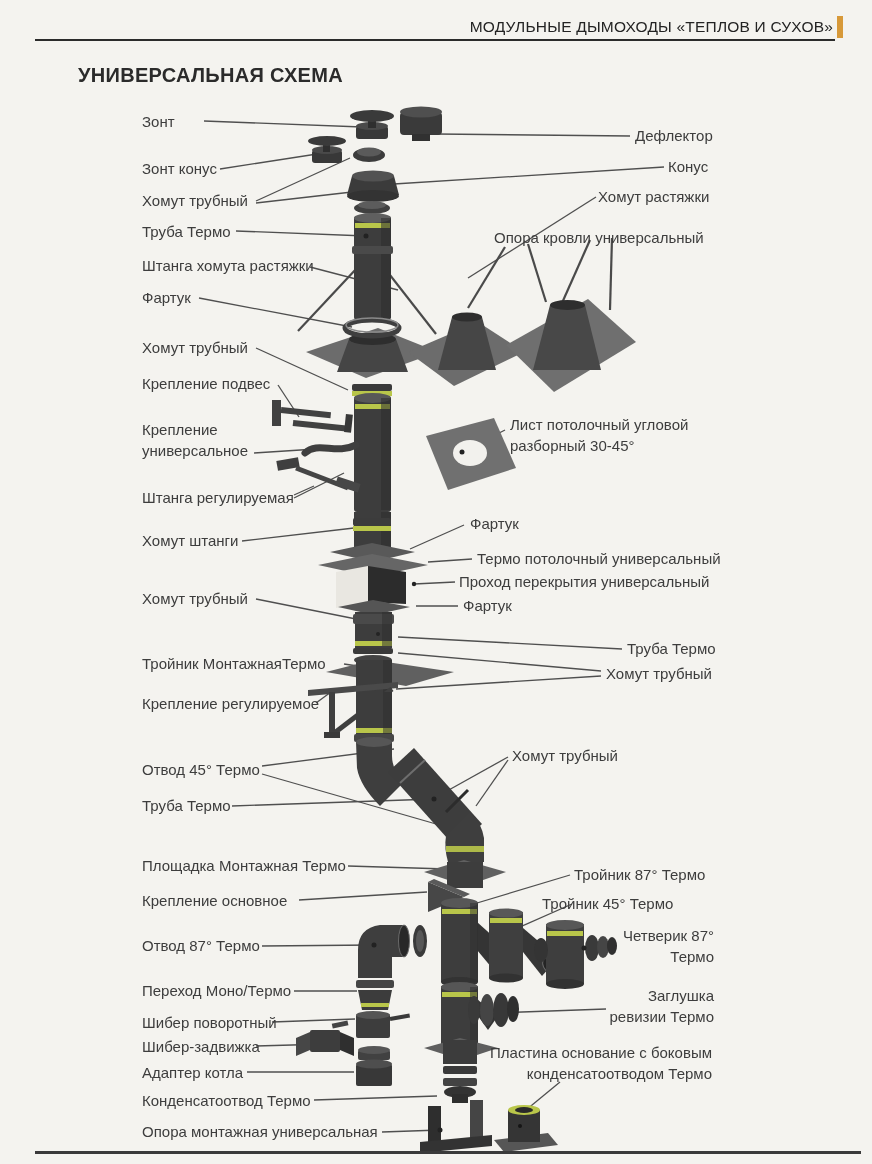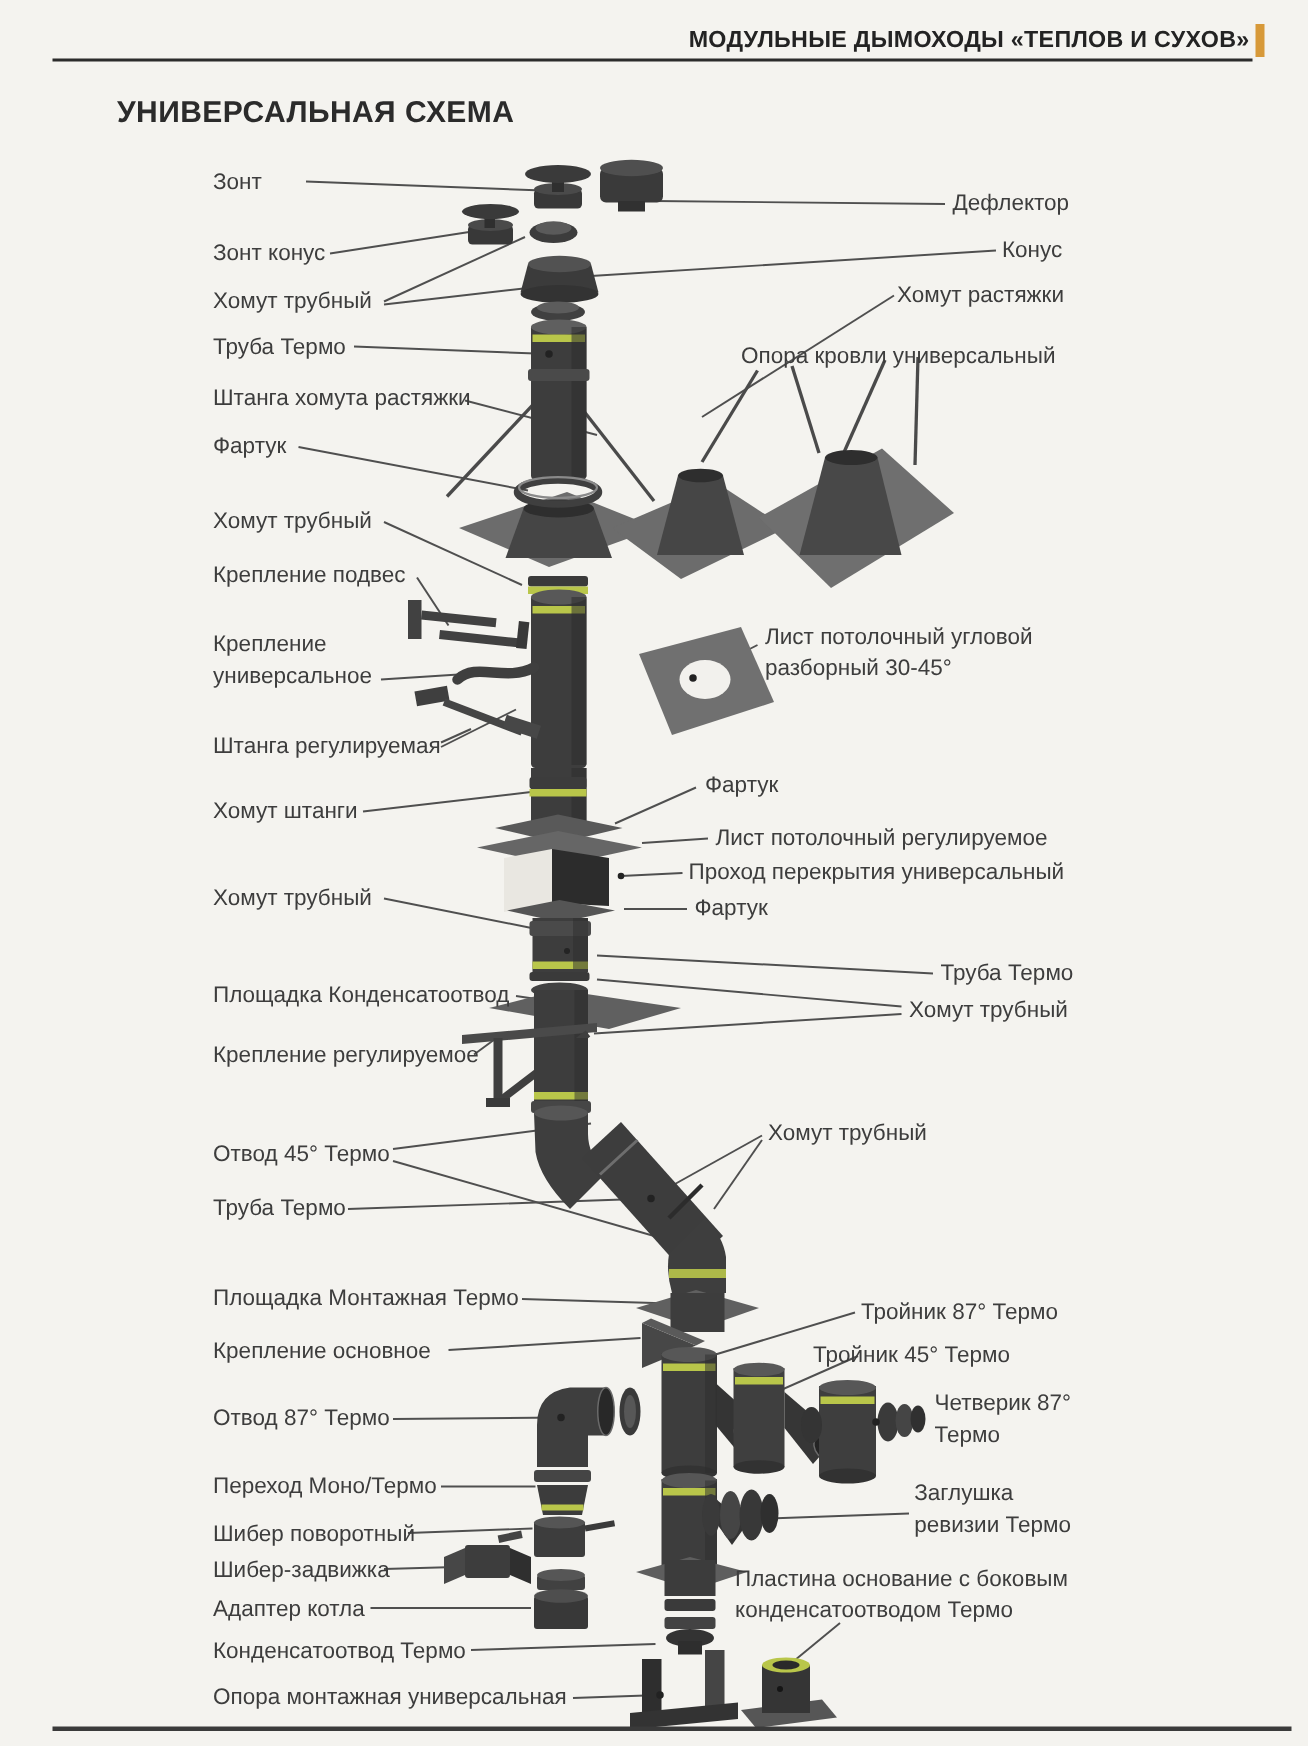--- a/index.html
+++ b/index.html
@@ -1,27 +1,27 @@
 <!DOCTYPE html>
 <html><head>
 <meta charset="utf-8">
 <style>
   html,body{margin:0;padding:0;background:#e8e7e3;}
   .page{position:relative;width:872px;height:1164px;background:#f4f3ef;overflow:hidden;
         font-family:"Liberation Sans","DejaVu Sans",sans-serif;}
-  .brand{position:absolute;top:18px;right:39px;font-size:15.5px;font-weight:700;
+  .brand{position:absolute;top:18px;right:39px;font-size:15.5px;font-weight:400;
          color:#232323;letter-spacing:.2px;white-space:nowrap;}
   .accent-bar{position:absolute;top:16px;right:29px;width:6px;height:22px;background:#d79939;}
   .header-rule{position:absolute;left:35px;top:39px;width:800px;height:2px;background:#2b2b2b;}
   .page-title{position:absolute;left:78px;top:64px;font-size:20px;font-weight:700;
               color:#2b2b2b;letter-spacing:.3px;}
   .diagram-svg{position:absolute;left:0;top:0;}
   .lbl{position:absolute;font-size:15px;color:#3d3d3d;line-height:21px;
        white-space:pre-line;}
-  .lbl.r{}
+  .lbl.r{text-align:right;}
   .bottom-rule{position:absolute;left:35px;top:1151px;width:826px;height:3px;background:#3a3a3a;}
 </style>
 </head>
 <body>
 
 <div class="page">
 
   <div class="brand">МОДУЛЬНЫЕ ДЫМОХОДЫ «ТЕПЛОВ И СУХОВ»</div>
   <div class="accent-bar"></div>
   <div class="header-rule"></div>
@@ -351,42 +351,42 @@
   <div class="lbl" style="left:142px;top:221px">Труба Термо</div>
   <div class="lbl" style="left:142px;top:255px">Штанга хомута растяжки</div>
   <div class="lbl" style="left:142px;top:287px">Фартук</div>
   <div class="lbl" style="left:142px;top:337px">Хомут трубный</div>
   <div class="lbl" style="left:142px;top:373px">Крепление подвес</div>
   <div class="lbl" style="left:142px;top:419px">Крепление
 универсальное</div>
   <div class="lbl" style="left:142px;top:487px">Штанга регулируемая</div>
   <div class="lbl" style="left:142px;top:530px">Хомут штанги</div>
   <div class="lbl" style="left:142px;top:588px">Хомут трубный</div>
-  <div class="lbl" style="left:142px;top:653px">Площадка Конденсатоотвод</div>
+  <div class="lbl" style="left:142px;top:653px">Тройник МонтажнаяТермо</div>
   <div class="lbl" style="left:142px;top:693px">Крепление регулируемое</div>
   <div class="lbl" style="left:142px;top:759px">Отвод 45° Термо</div>
   <div class="lbl" style="left:142px;top:795px">Труба Термо</div>
   <div class="lbl" style="left:142px;top:855px">Площадка Монтажная Термо</div>
   <div class="lbl" style="left:142px;top:890px">Крепление основное</div>
   <div class="lbl" style="left:142px;top:935px">Отвод 87° Термо</div>
   <div class="lbl" style="left:142px;top:980px">Переход Моно/Термо</div>
   <div class="lbl" style="left:142px;top:1012px">Шибер поворотный</div>
   <div class="lbl" style="left:142px;top:1036px">Шибер-задвижка</div>
   <div class="lbl" style="left:142px;top:1062px">Адаптер котла</div>
   <div class="lbl" style="left:142px;top:1090px">Конденсатоотвод Термо</div>
   <div class="lbl" style="left:142px;top:1121px">Опора монтажная универсальная</div>
 
   <div class="lbl" style="left:635px;top:125px">Дефлектор</div>
   <div class="lbl" style="left:668px;top:156px">Конус</div>
   <div class="lbl" style="left:598px;top:186px">Хомут растяжки</div>
   <div class="lbl" style="left:494px;top:227px">Опора кровли универсальный</div>
   <div class="lbl" style="left:510px;top:414px">Лист потолочный угловой
 разборный 30-45°</div>
   <div class="lbl" style="left:470px;top:513px">Фартук</div>
-  <div class="lbl" style="left:477px;top:548px">Лист потолочный регулируемое</div>
+  <div class="lbl" style="left:477px;top:548px">Термо потолочный универсальный</div>
   <div class="lbl" style="left:459px;top:571px">Проход перекрытия универсальный</div>
   <div class="lbl" style="left:463px;top:595px">Фартук</div>
   <div class="lbl" style="left:627px;top:638px">Труба Термо</div>
   <div class="lbl" style="left:606px;top:663px">Хомут трубный</div>
   <div class="lbl" style="left:512px;top:745px">Хомут трубный</div>
   <div class="lbl" style="left:574px;top:864px">Тройник 87° Термо</div>
   <div class="lbl" style="left:542px;top:893px">Тройник 45° Термо</div>
   <div class="lbl r" style="right:158px;top:925px">Четверик 87°
 Термо</div>
   <div class="lbl r" style="right:158px;top:985px">Заглушка

